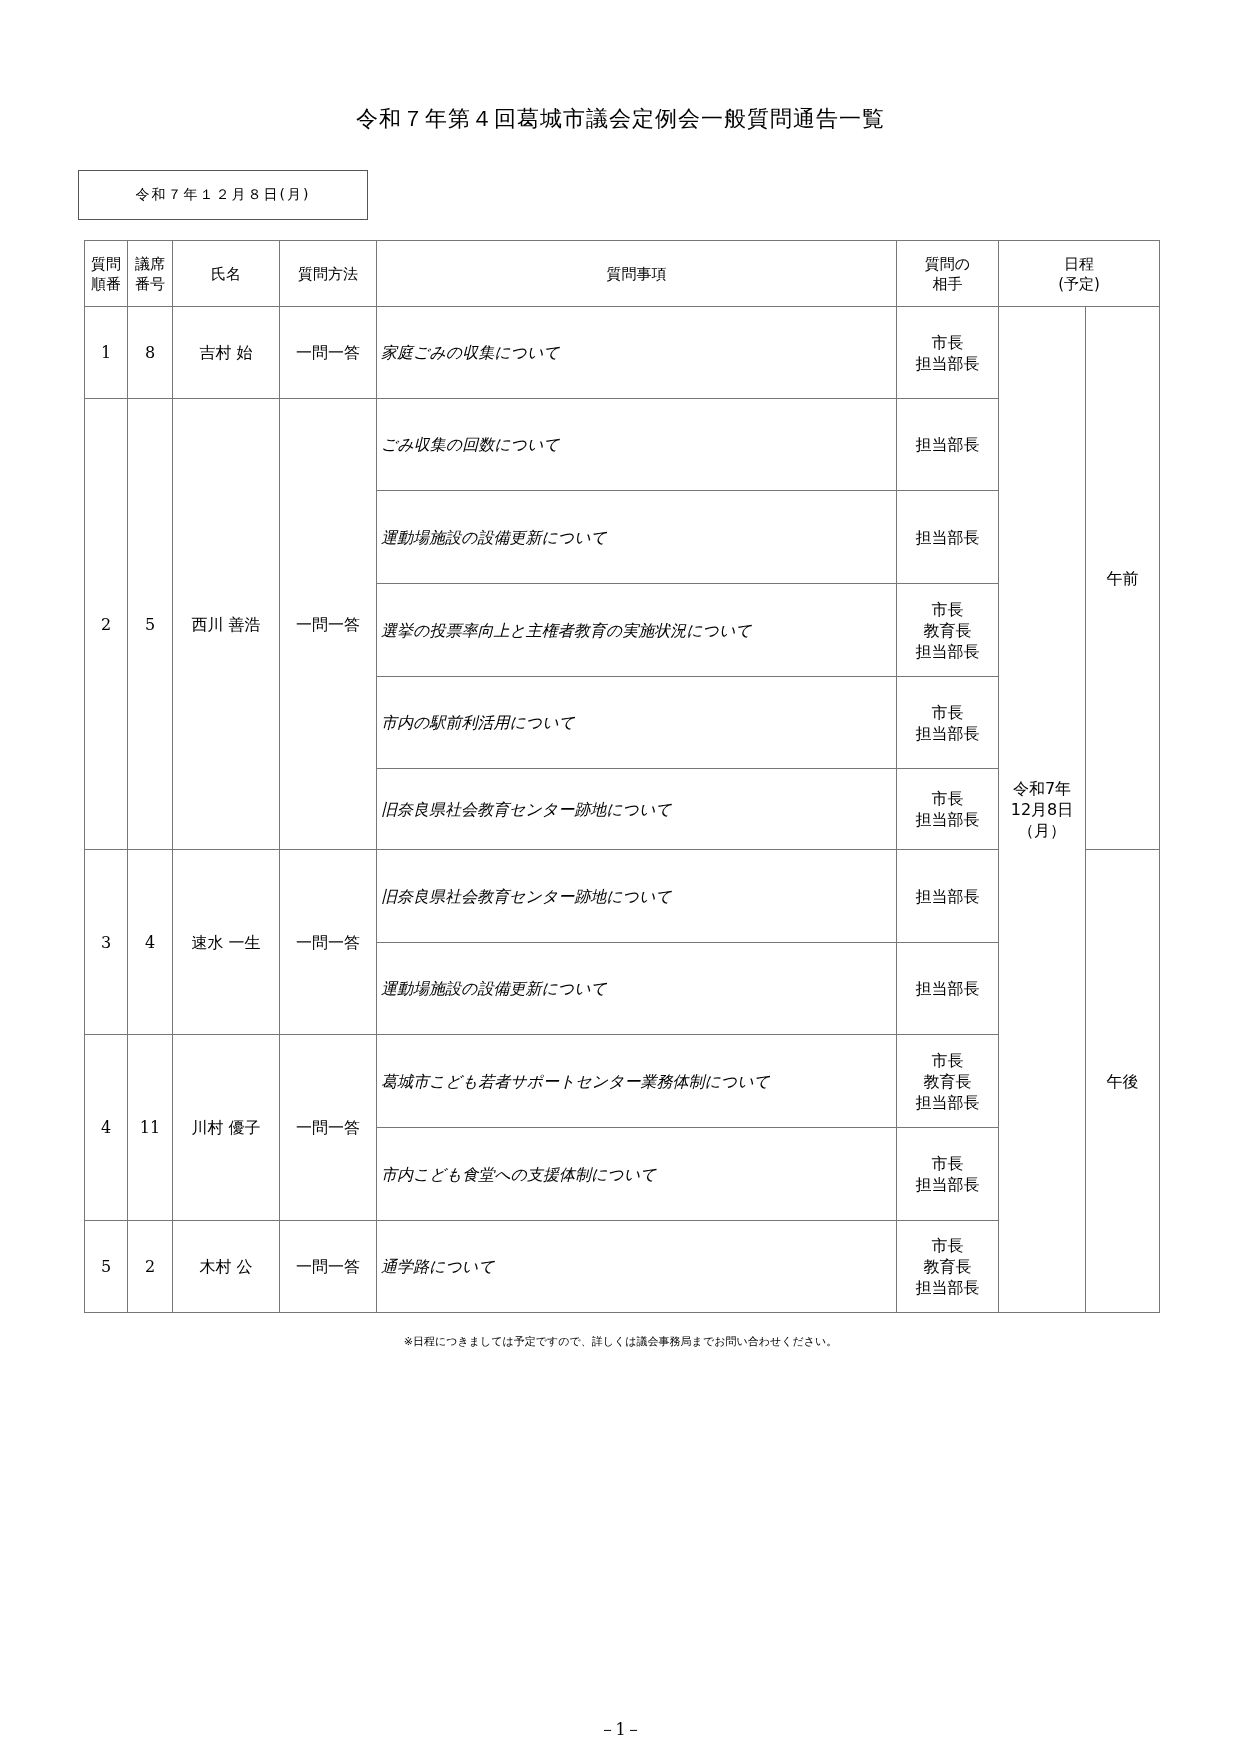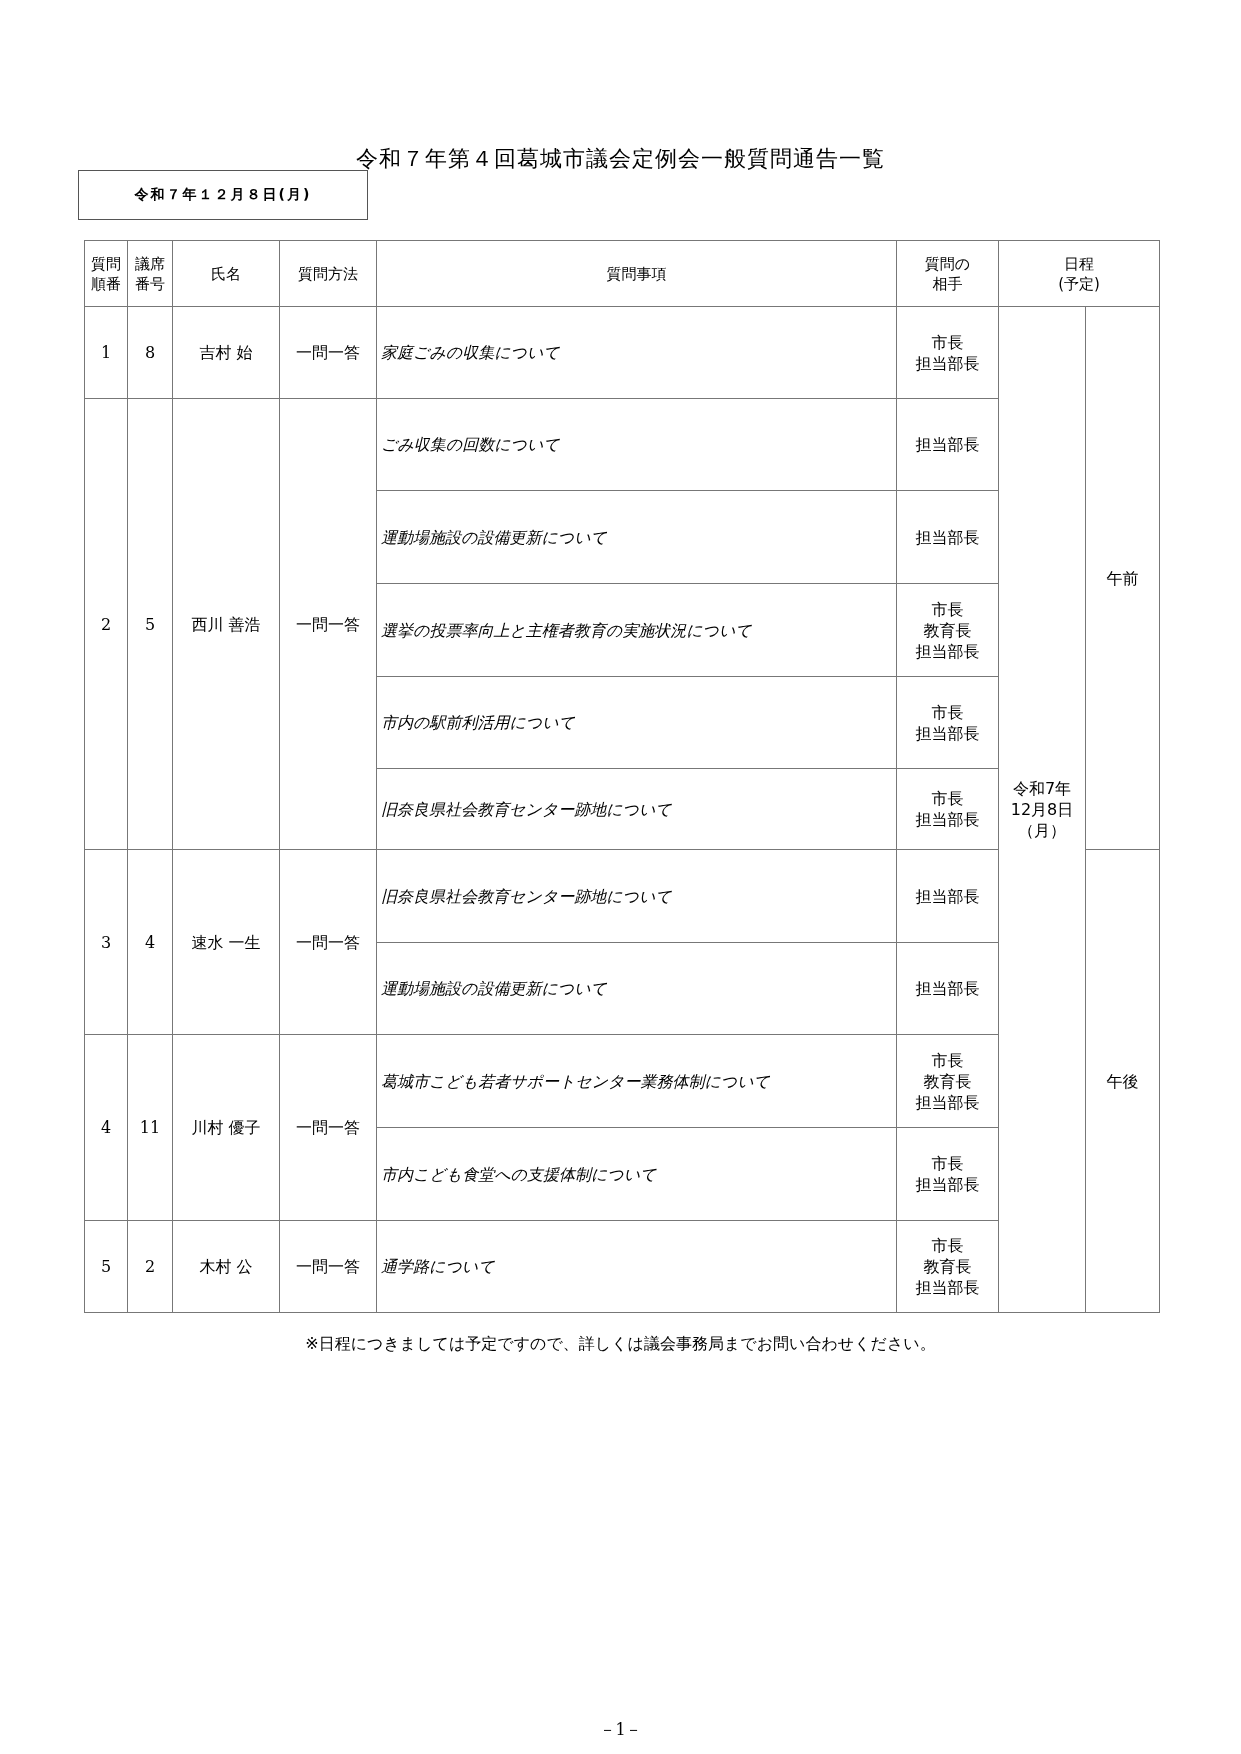--- a/index.html
+++ b/index.html
@@ -1,31 +1,31 @@
 <!DOCTYPE html>
 <html><head>
 <meta charset="utf-8">
 <style>
   html, body { margin:0; padding:0; background:#ffffff; }
   body { width:1241px; height:1754px; position:relative; overflow:hidden;
          font-family:"DejaVu Sans", sans-serif; color:#000; }
   .title { position:absolute; top:104px; left:0; width:1241px; text-align:center;
-           font-family:"DejaVu Serif", serif; font-size:22px; letter-spacing:1px;margin-top:40px; }
+           font-family:"DejaVu Serif", serif; font-size:22px; letter-spacing:1px; }
   .date-box { position:absolute; left:78px; top:170px; width:290px; height:50px;
               border:1px solid #555; box-sizing:border-box; display:flex;
-              align-items:center; justify-content:center; font-size:14px; letter-spacing:2px;font-weight:bold; }
+              align-items:center; justify-content:center; font-size:14px; letter-spacing:2px; }
   table.grid { position:absolute; left:84px; top:240px; border-collapse:collapse;
                table-layout:fixed; width:1075px; }
   table.grid td, table.grid th { border:1px solid #777; padding:0; font-weight:normal;
                text-align:center; vertical-align:middle; font-size:16px; line-height:21px; }
   table.grid th { font-size:15px; line-height:20px; }
   .subject { text-align:left !important; padding-left:4px !important; font-size:16px;font-style:italic; }
   .num { font-family:"DejaVu Serif", serif; }
   .ml { white-space:pre-line; }
-  .note { position:absolute; top:1334px; left:0; width:1241px; text-align:center; font-size:16px; }
+  .note { position:absolute; top:1334px; left:0; width:1241px; text-align:center; font-size:11px; }
   .page-num { position:absolute; top:1720px; left:0; width:1241px; text-align:center;
               font-size:16px; font-family:"DejaVu Serif", serif; }
 </style>
 </head>
 <body>
 
 <div class="title">令和７年第４回葛城市議会定例会一般質問通告一覧</div>
 <div class="date-box">
   <span>令和７年１２月８日(月)</span>
 </div>

